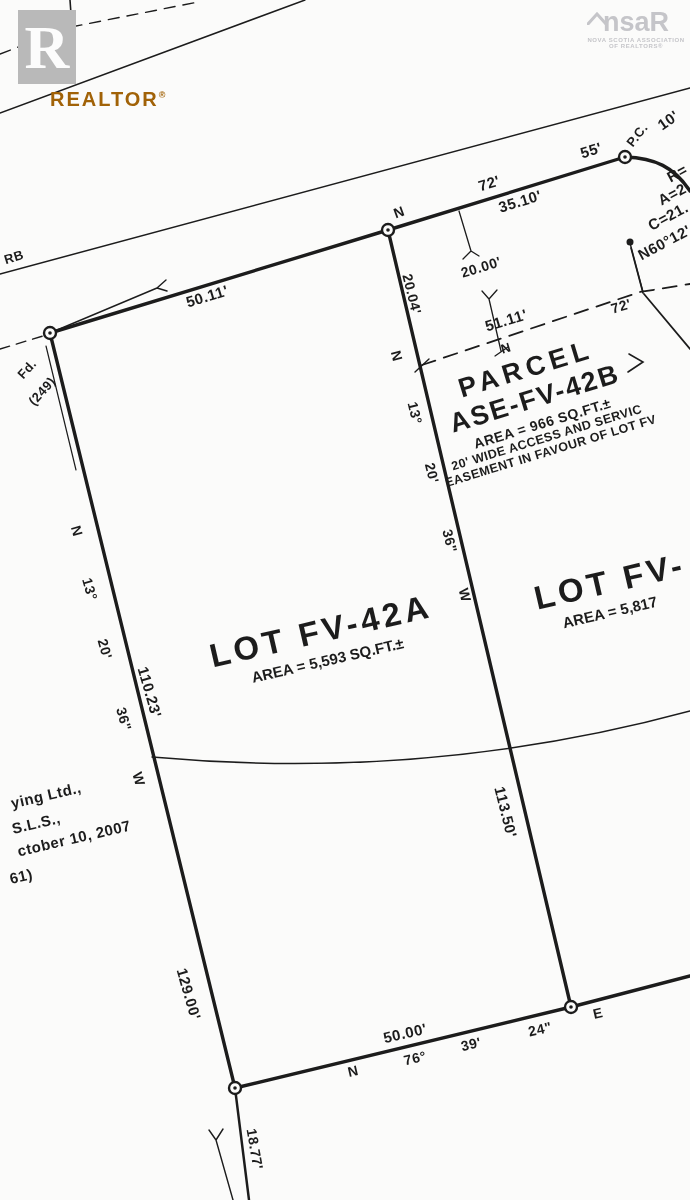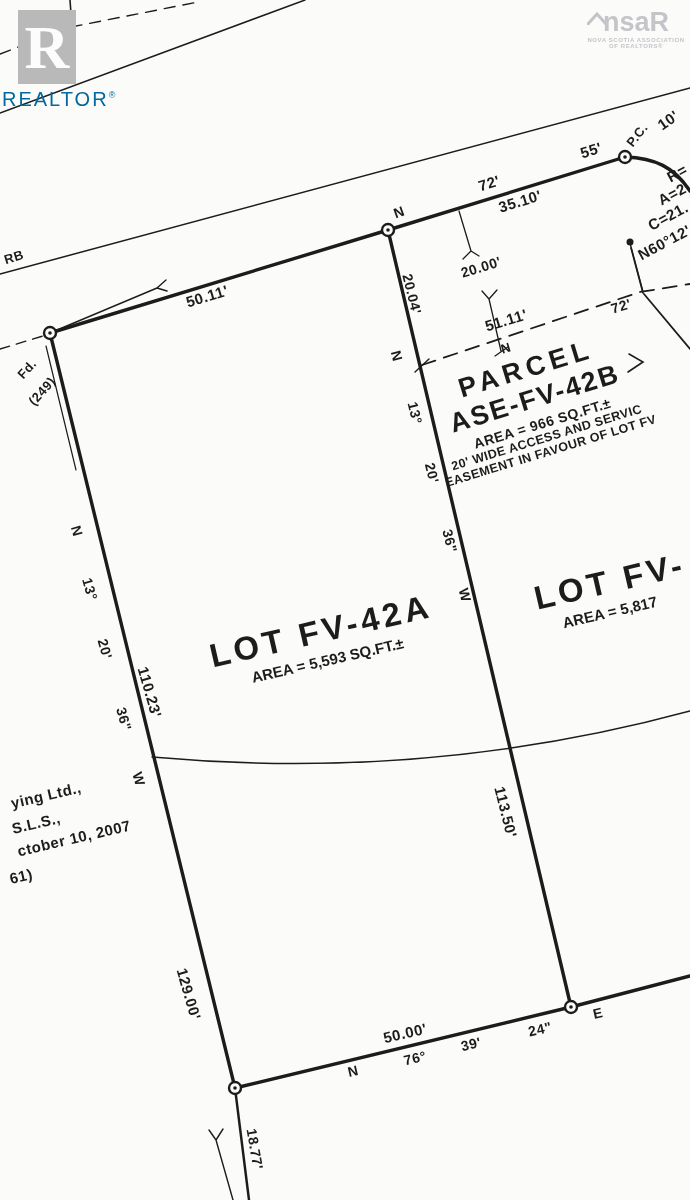--- a/index.html
+++ b/index.html
@@ -17,21 +17,21 @@
   .parcel-n{font-size:12.5px;letter-spacing:.4px;}
   .lota-block{left:168px;top:612px;width:310px;transform:rotate(-13deg);}
   .lot-title{font-size:33px;letter-spacing:4px;}
   .lot-area{font-size:15px;margin-top:2px;}
   .lotb-block{left:533px;top:546px;width:300px;transform:rotate(-13deg);text-align:left;}
   .lotb-block .lot-area{margin-left:22px;}
   .realtor{position:absolute;left:2px;top:10px;width:150px;color:#ababab;}
   .realtor-box{width:58px;height:74px;background:#b9b9b9;margin-left:16px;
       display:flex;align-items:center;justify-content:center;}
   .realtor-r{color:#fcfcfc;font-family:"Liberation Serif",serif;font-weight:700;font-size:62px;line-height:1;}
-  .realtor-word{font-size:20px;letter-spacing:2px;color:#0369a1;margin-top:4px;font-weight:400;}
+  .realtor-word{font-size:20px;letter-spacing:2px;color:#a16207;margin-top:4px;font-weight:700;margin-left:48px;}
   .realtor-word sup{font-size:9px;}
   .nsar{position:absolute;left:586px;top:12px;width:100px;color:#c5c5c9;text-align:center;}
   .nsar-main{display:flex;align-items:flex-end;justify-content:center;font-size:27px;
       font-weight:700;line-height:.8;color:#c5c5c9;}
   .nsar-roof{margin:0 1px 10px 1px;}
   .nsar-sub{font-size:6px;letter-spacing:.6px;margin-top:3px;font-weight:700;}
 </style>
 </head>
 <body>
 

